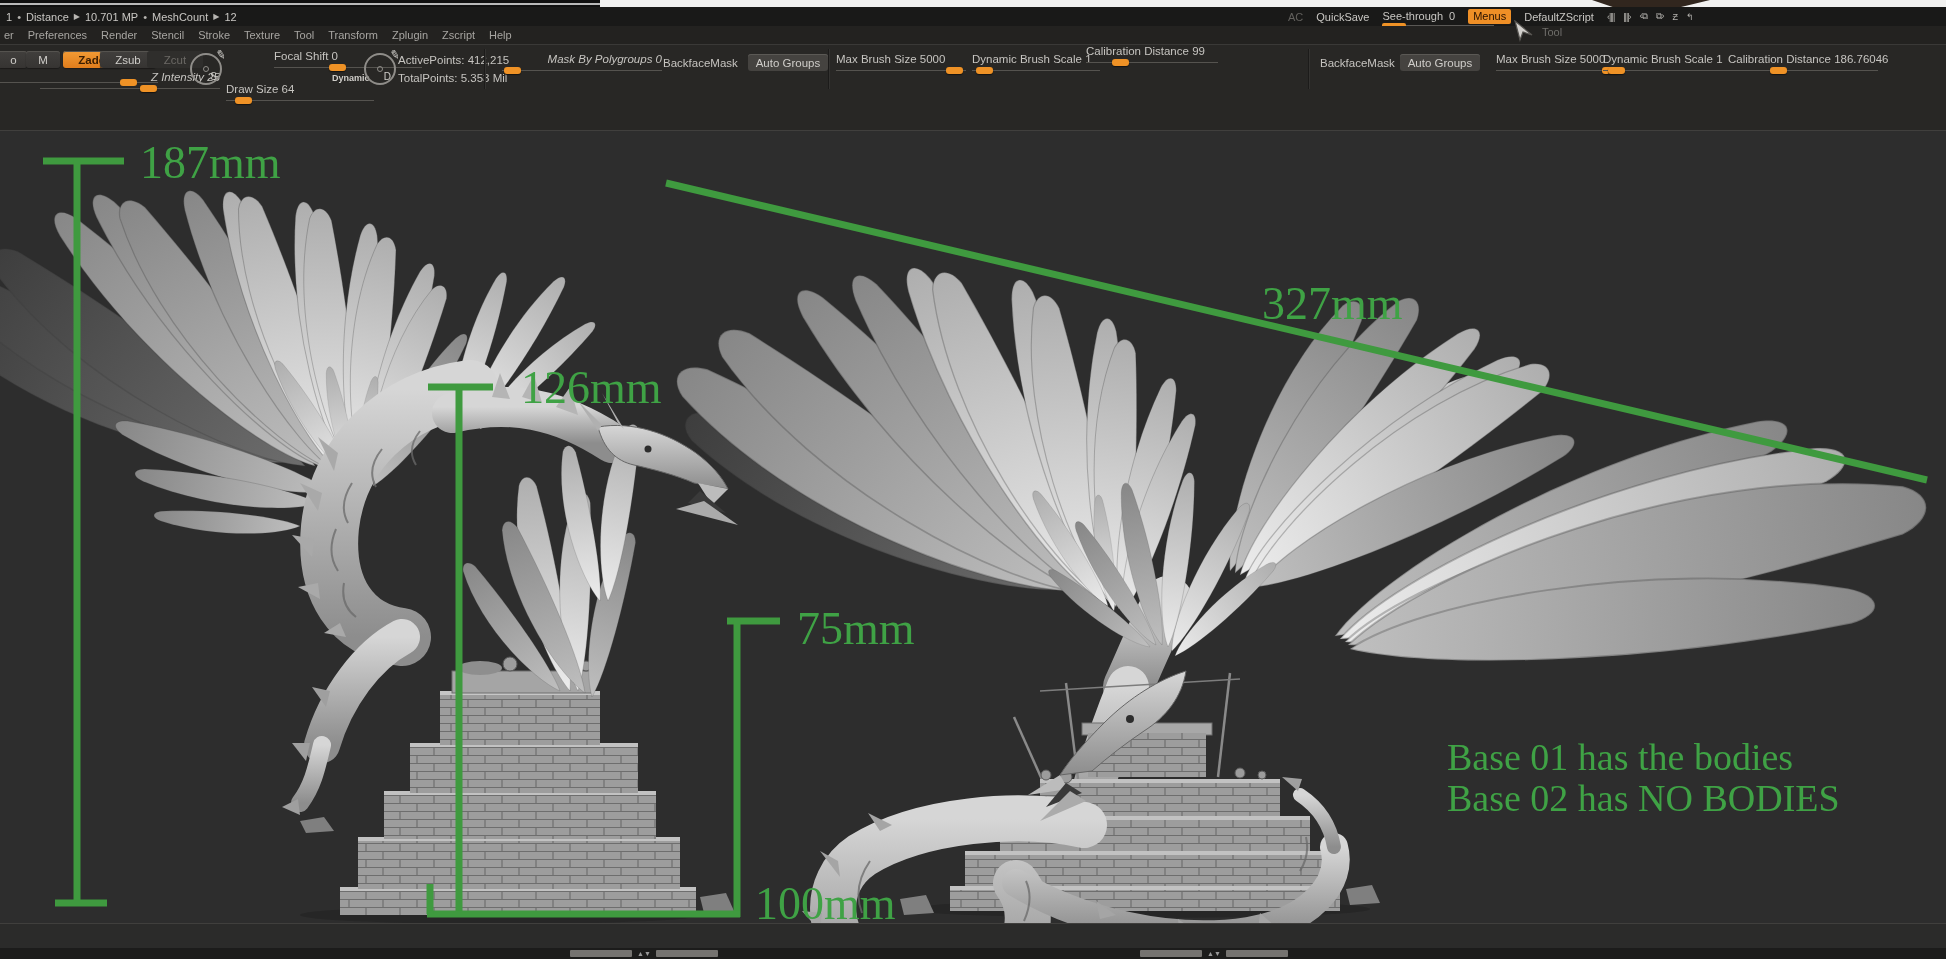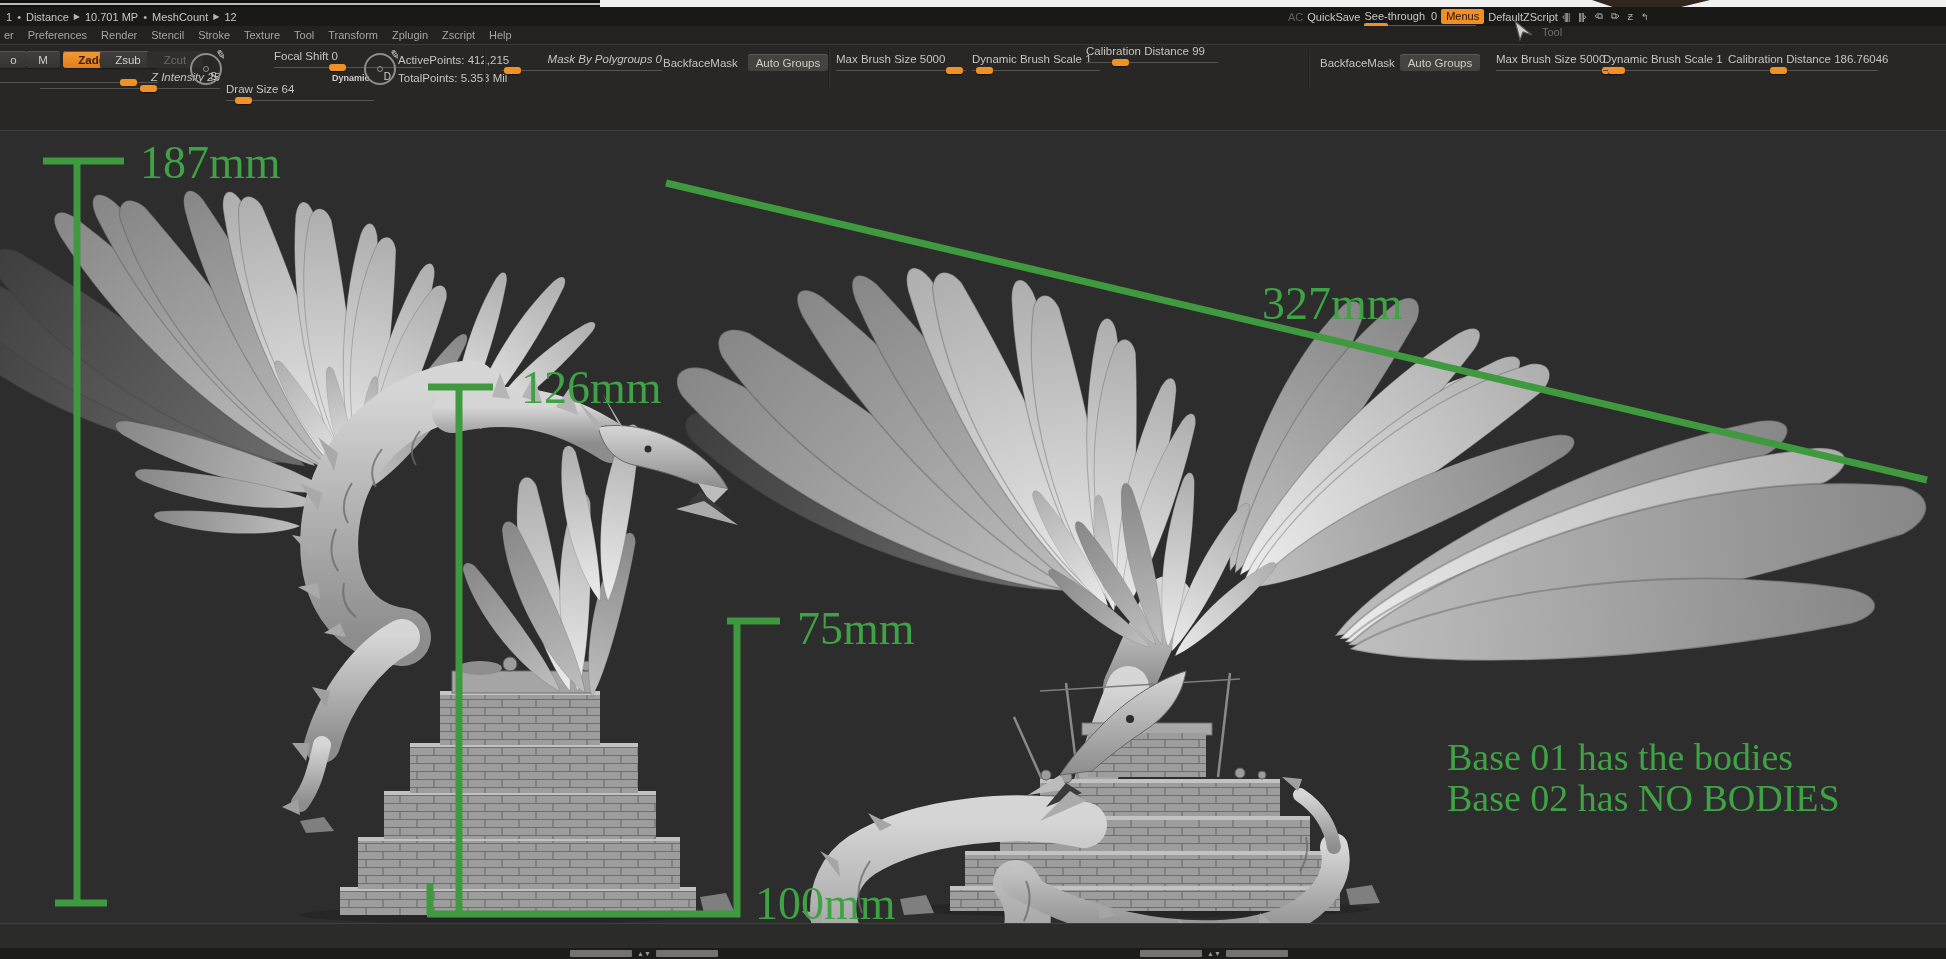--- a/index.html
+++ b/index.html
@@ -10,21 +10,21 @@
   .top-edge .lightline{position:absolute;left:0;top:3px;width:620px;height:2px;background:#b9b9b9;}
   .top-edge .whitestrip{position:absolute;left:600px;top:0;width:1346px;height:7px;background:#f1f1f0;border-bottom:1px solid #8e8d8b;}
   .top-edge .wedge{position:absolute;left:1592px;top:0;width:118px;height:12px;background:#31261e;
                    clip-path:polygon(0 0,100% 0,58% 100%,30% 100%);}
   
   .title-bar{position:absolute;left:0;top:7px;width:1946px;height:19px;background:#191918;
              display:flex;align-items:center;font-size:11px;color:#c9c7c3;}
   .tb-left{display:flex;align-items:center;gap:5px;padding-left:6px;white-space:nowrap;}
   .tb-left .tri{font-size:8px;color:#b7b5b1;}
   .tb-left .dot{color:#b7b5b1;}
-  .tb-right{position:absolute;left:1288px;top:0;height:19px;display:flex;align-items:center;gap:4px;white-space:nowrap;}
+  .tb-right{position:absolute;left:1288px;top:0;height:19px;display:flex;align-items:center;gap:13px;white-space:nowrap;}
   .tb-right .dim{color:#62605d;}
   .see-through{position:relative;display:inline-flex;gap:6px;padding-bottom:2px;}
   .see-through .track{position:absolute;left:0;bottom:-2px;width:112px;height:1px;background:#5a5855;}
   .see-through .handle{position:absolute;left:0;bottom:-4px;width:24px;height:5px;border-radius:2px;background:#ef9226;}
   .menus-btn{background:#ef8f26;color:#261100;padding:1px 5px 2px;border-radius:2px;}
   .tb-icons{display:flex;align-items:center;gap:9px;font-size:9px;color:#b3b1ad;letter-spacing:-1px;}
   
   .menu-bar{position:absolute;left:0;top:26px;width:1946px;height:18px;background:#232220;
             display:flex;align-items:center;gap:14px;padding-left:4px;font-size:11px;color:#a7a5a1;}
   .menu-bar span{cursor:default;}

